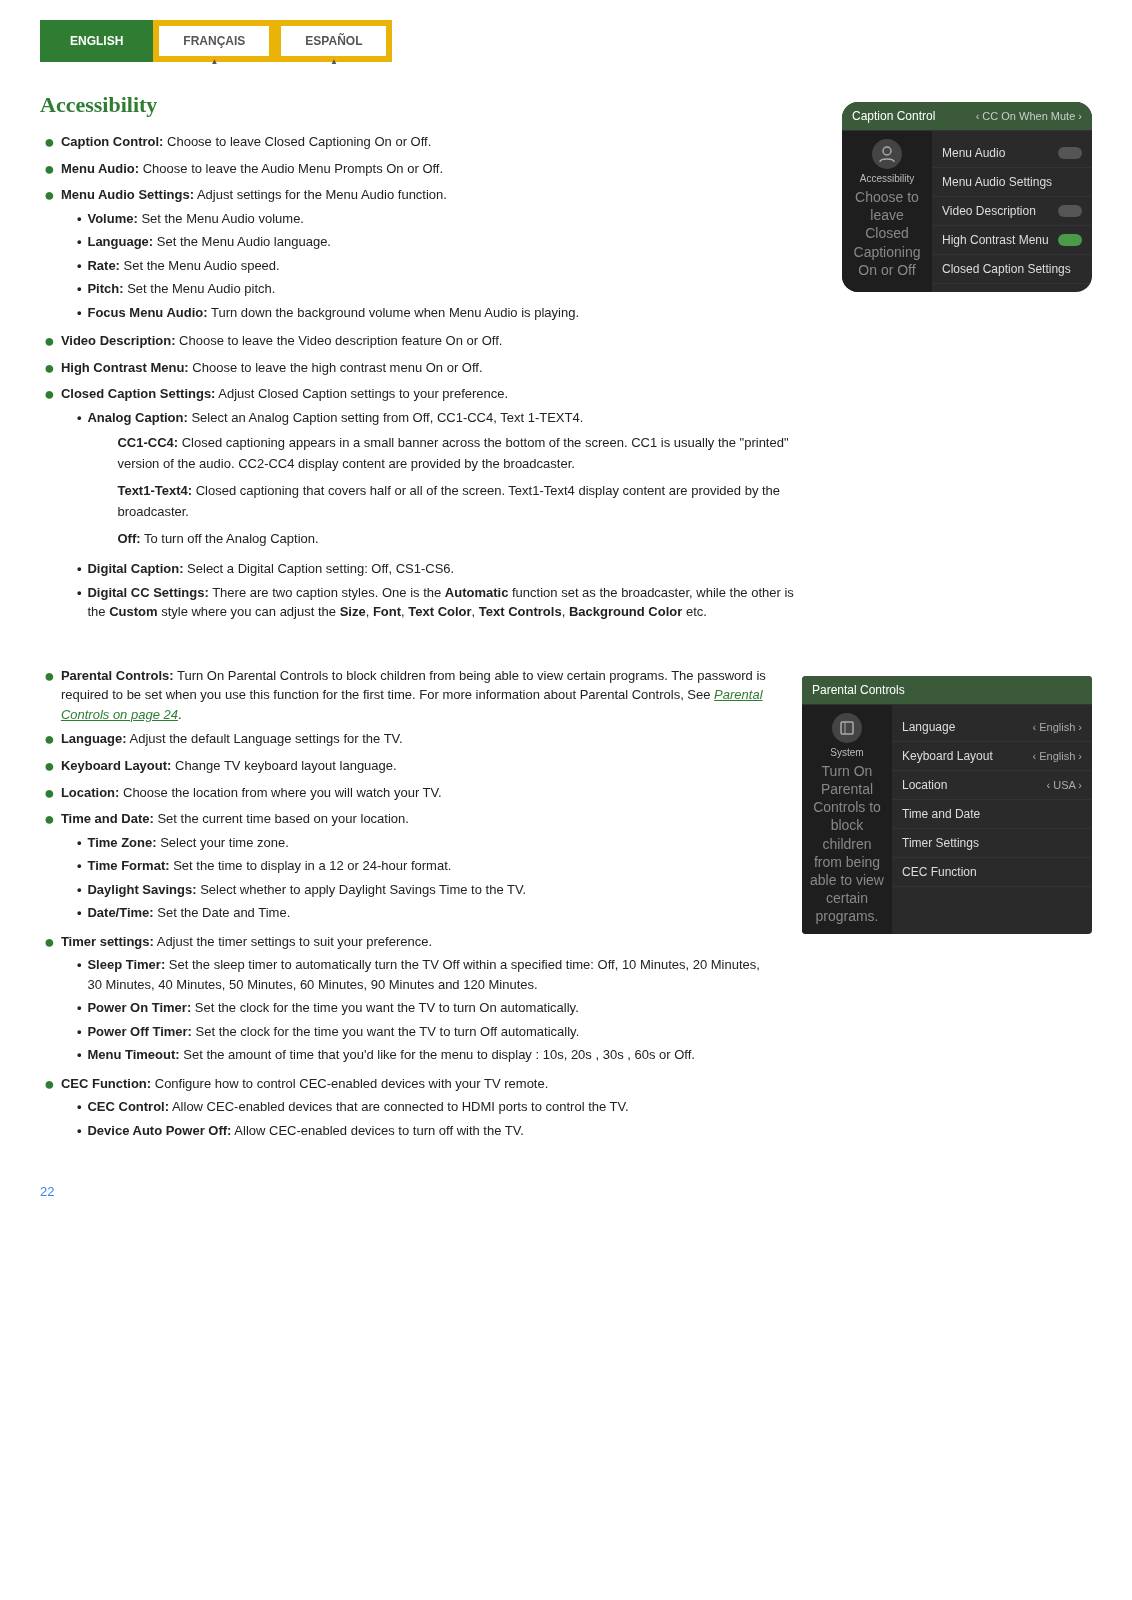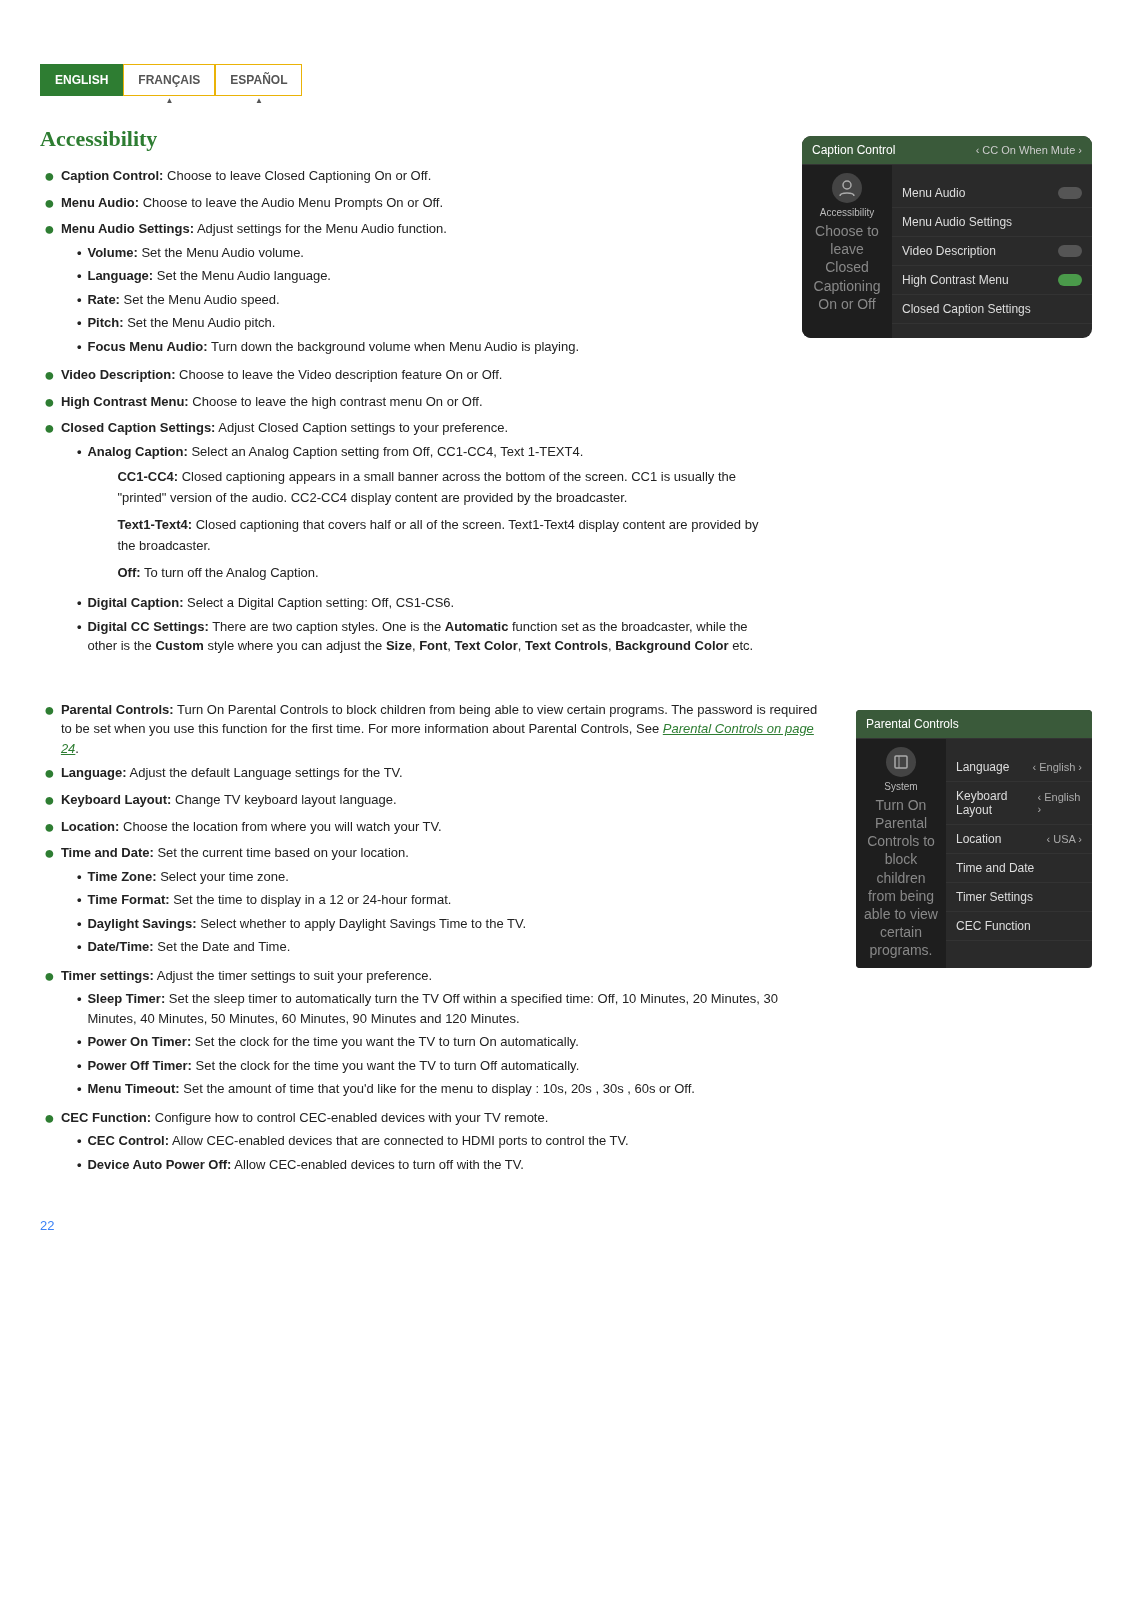--- a/index.html
+++ b/index.html
@@ -13,29 +13,28 @@
       padding: 20px 40px;
     }
 
     
     .lang-tabs {
       display: flex;
       gap: 0;
       margin-bottom: 30px;
     }
     .lang-tab {
-      padding: 8px 14px;
+      padding: 8px 24px;
       font-size: 12px;
       font-weight: bold;
-      border: 1px solid #eab308;
+      border: 6px solid #eab308;
       cursor: pointer;
       position: relative;
       background: #fff;
       color: #555;
-      margin-top: 44px;
     }
     .lang-tab.active {
       background: #2e7d32;
       color: #fff;
       border-color: #2e7d32;
     }
     .lang-tab .arrow-up {
       display: block;
       text-align: center;
       font-size: 8px;
@@ -107,25 +106,25 @@
     
     .section-row {
       display: flex;
       gap: 28px;
       align-items: flex-start;
     }
     .section-content { flex: 1; }
 
     
     .tv-menu {
-      width: 290px;
+      width: 250px;
       background: #2a2a2a;
       color: #ddd;
       font-size: 12px;
-      border-radius: 9px;
+      border-radius: 16px;
       overflow: hidden;
       flex-shrink: 0;
       margin-top: 10px;
     }
     .tv-menu-sidebar-row {
       display: flex;
     }
     .tv-menu-sidebar {
       background: #1e1e1e;
       width: 90px;
@@ -151,21 +150,21 @@
       text-align: center;
     }
     .tv-sidebar-sublabel {
       font-size: 14px;
       color: #888;
       text-align: center;
       line-height: 1.3;
     }
     .tv-menu-items {
       flex: 1;
-      padding: 14px 0;
+      padding: 8px 0;
     }
     .tv-menu-item {
       padding: 7px 10px;
       display: flex;
       justify-content: space-between;
       align-items: center;
       border-bottom: 1px solid #333;
       font-size: 12px;
     }
     .tv-menu-item.highlighted {
@@ -183,21 +182,21 @@
       background: #4a9a4a;
     }
 
     
     .system-section {
       margin-top: 30px;
     }
 
     
     .tv-menu-system {
-      width: 236px;
+      width: 290px;
       background: #2a2a2a;
       color: #ddd;
       font-size: 12px;
       border-radius: 4px;
       overflow: hidden;
       flex-shrink: 0;
       margin-top: 10px;
     }
 
     

